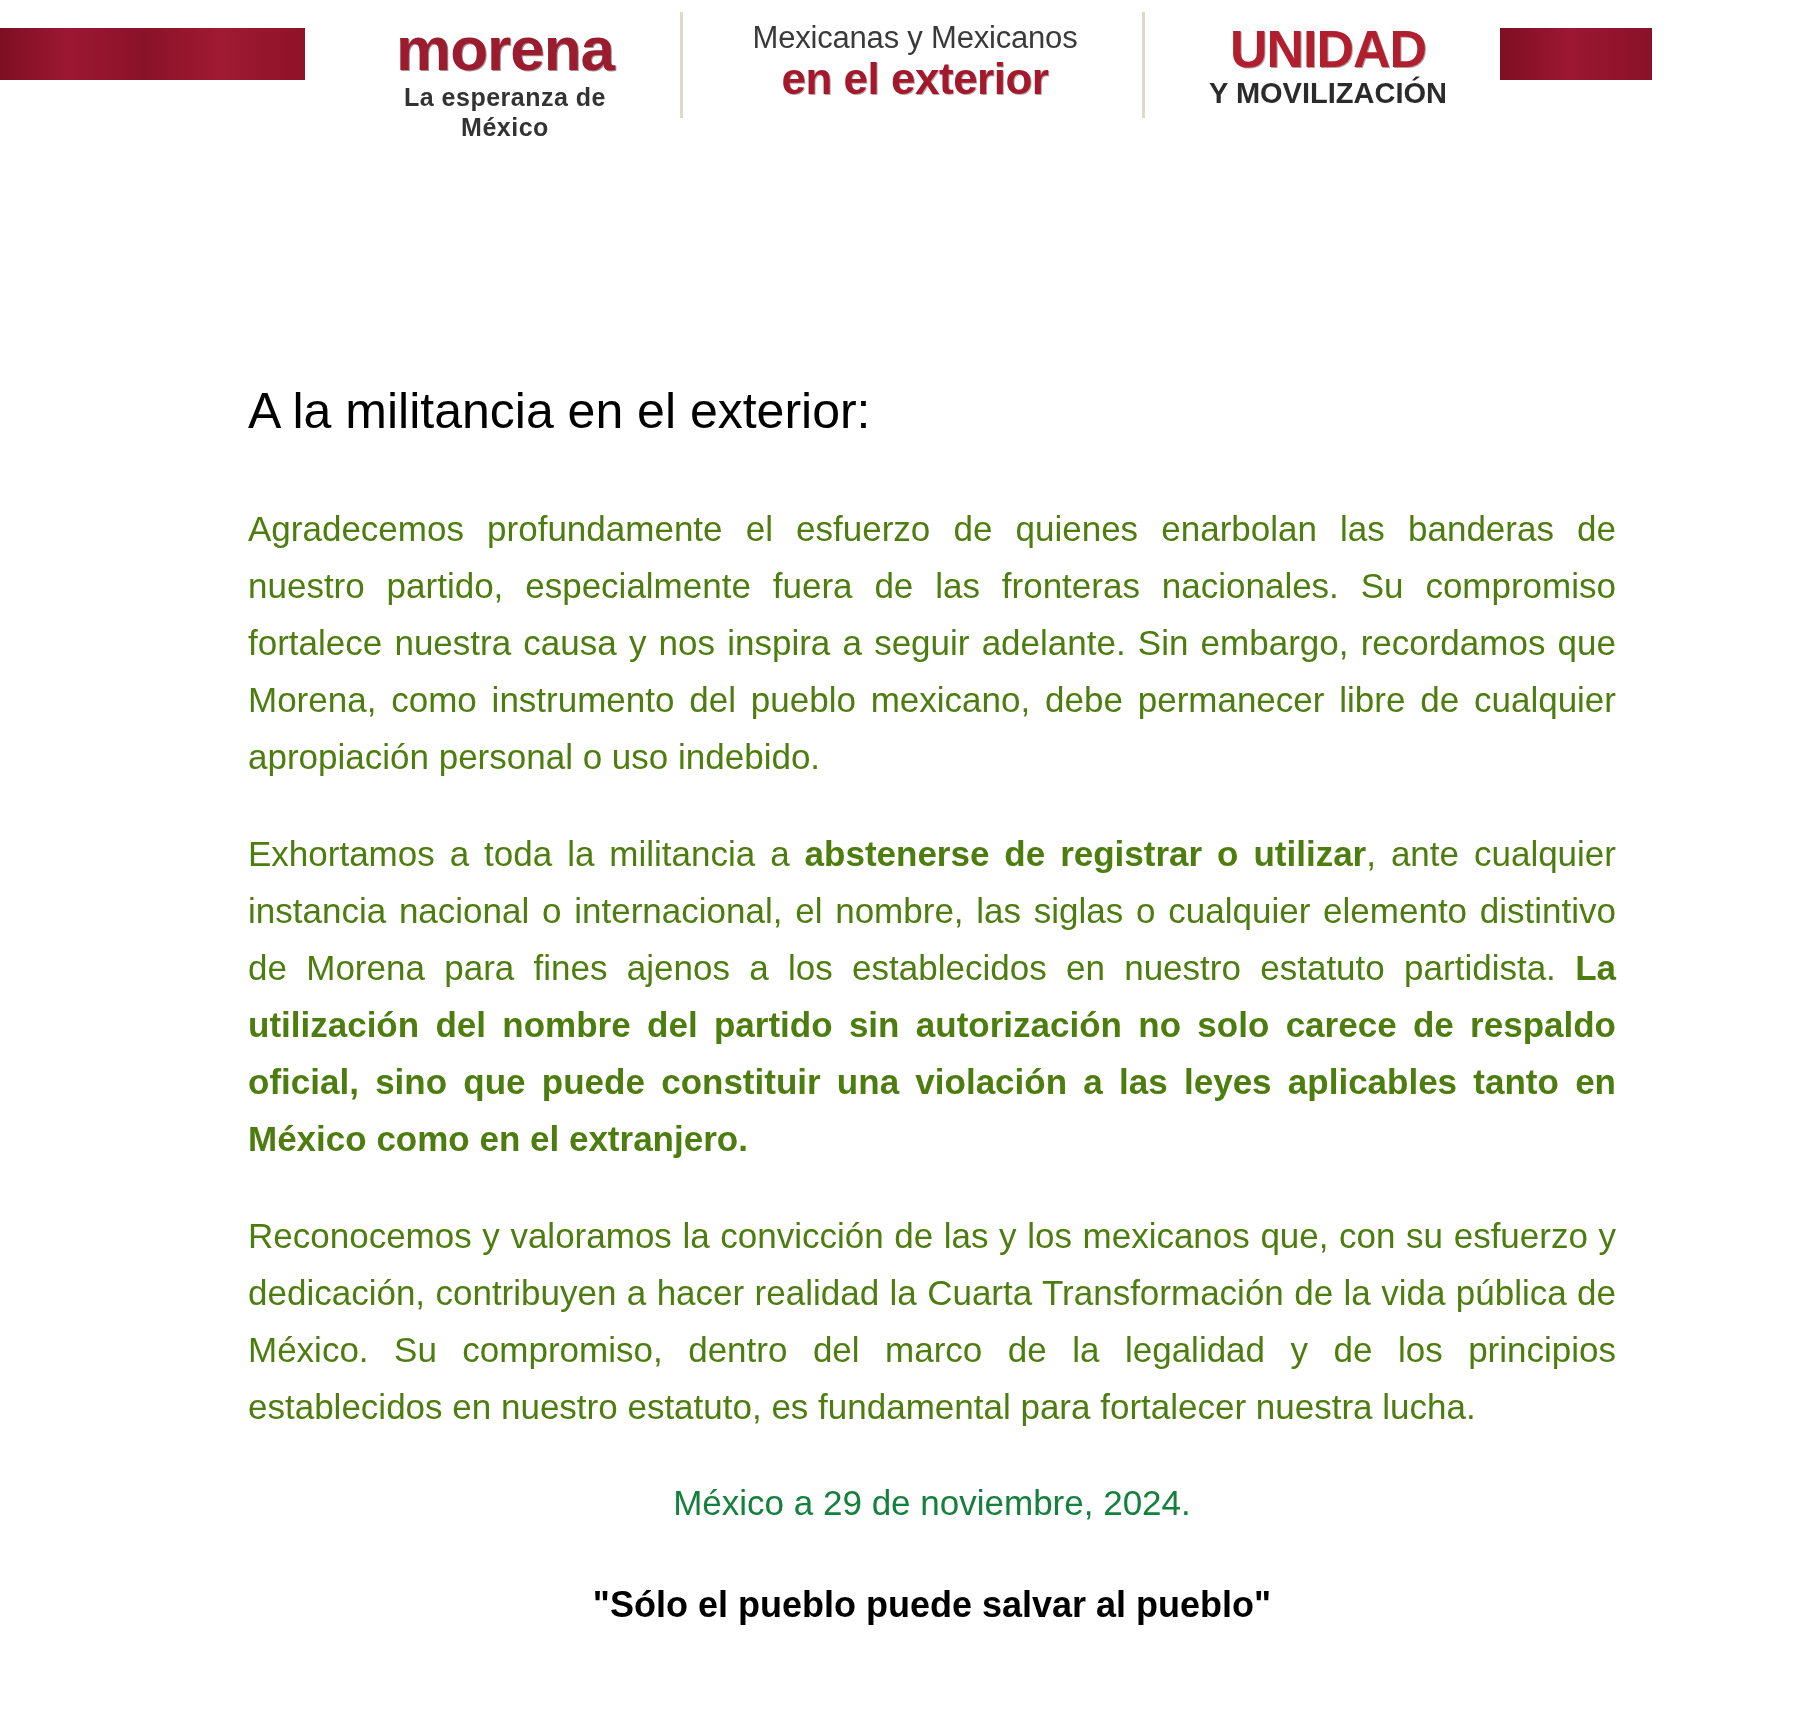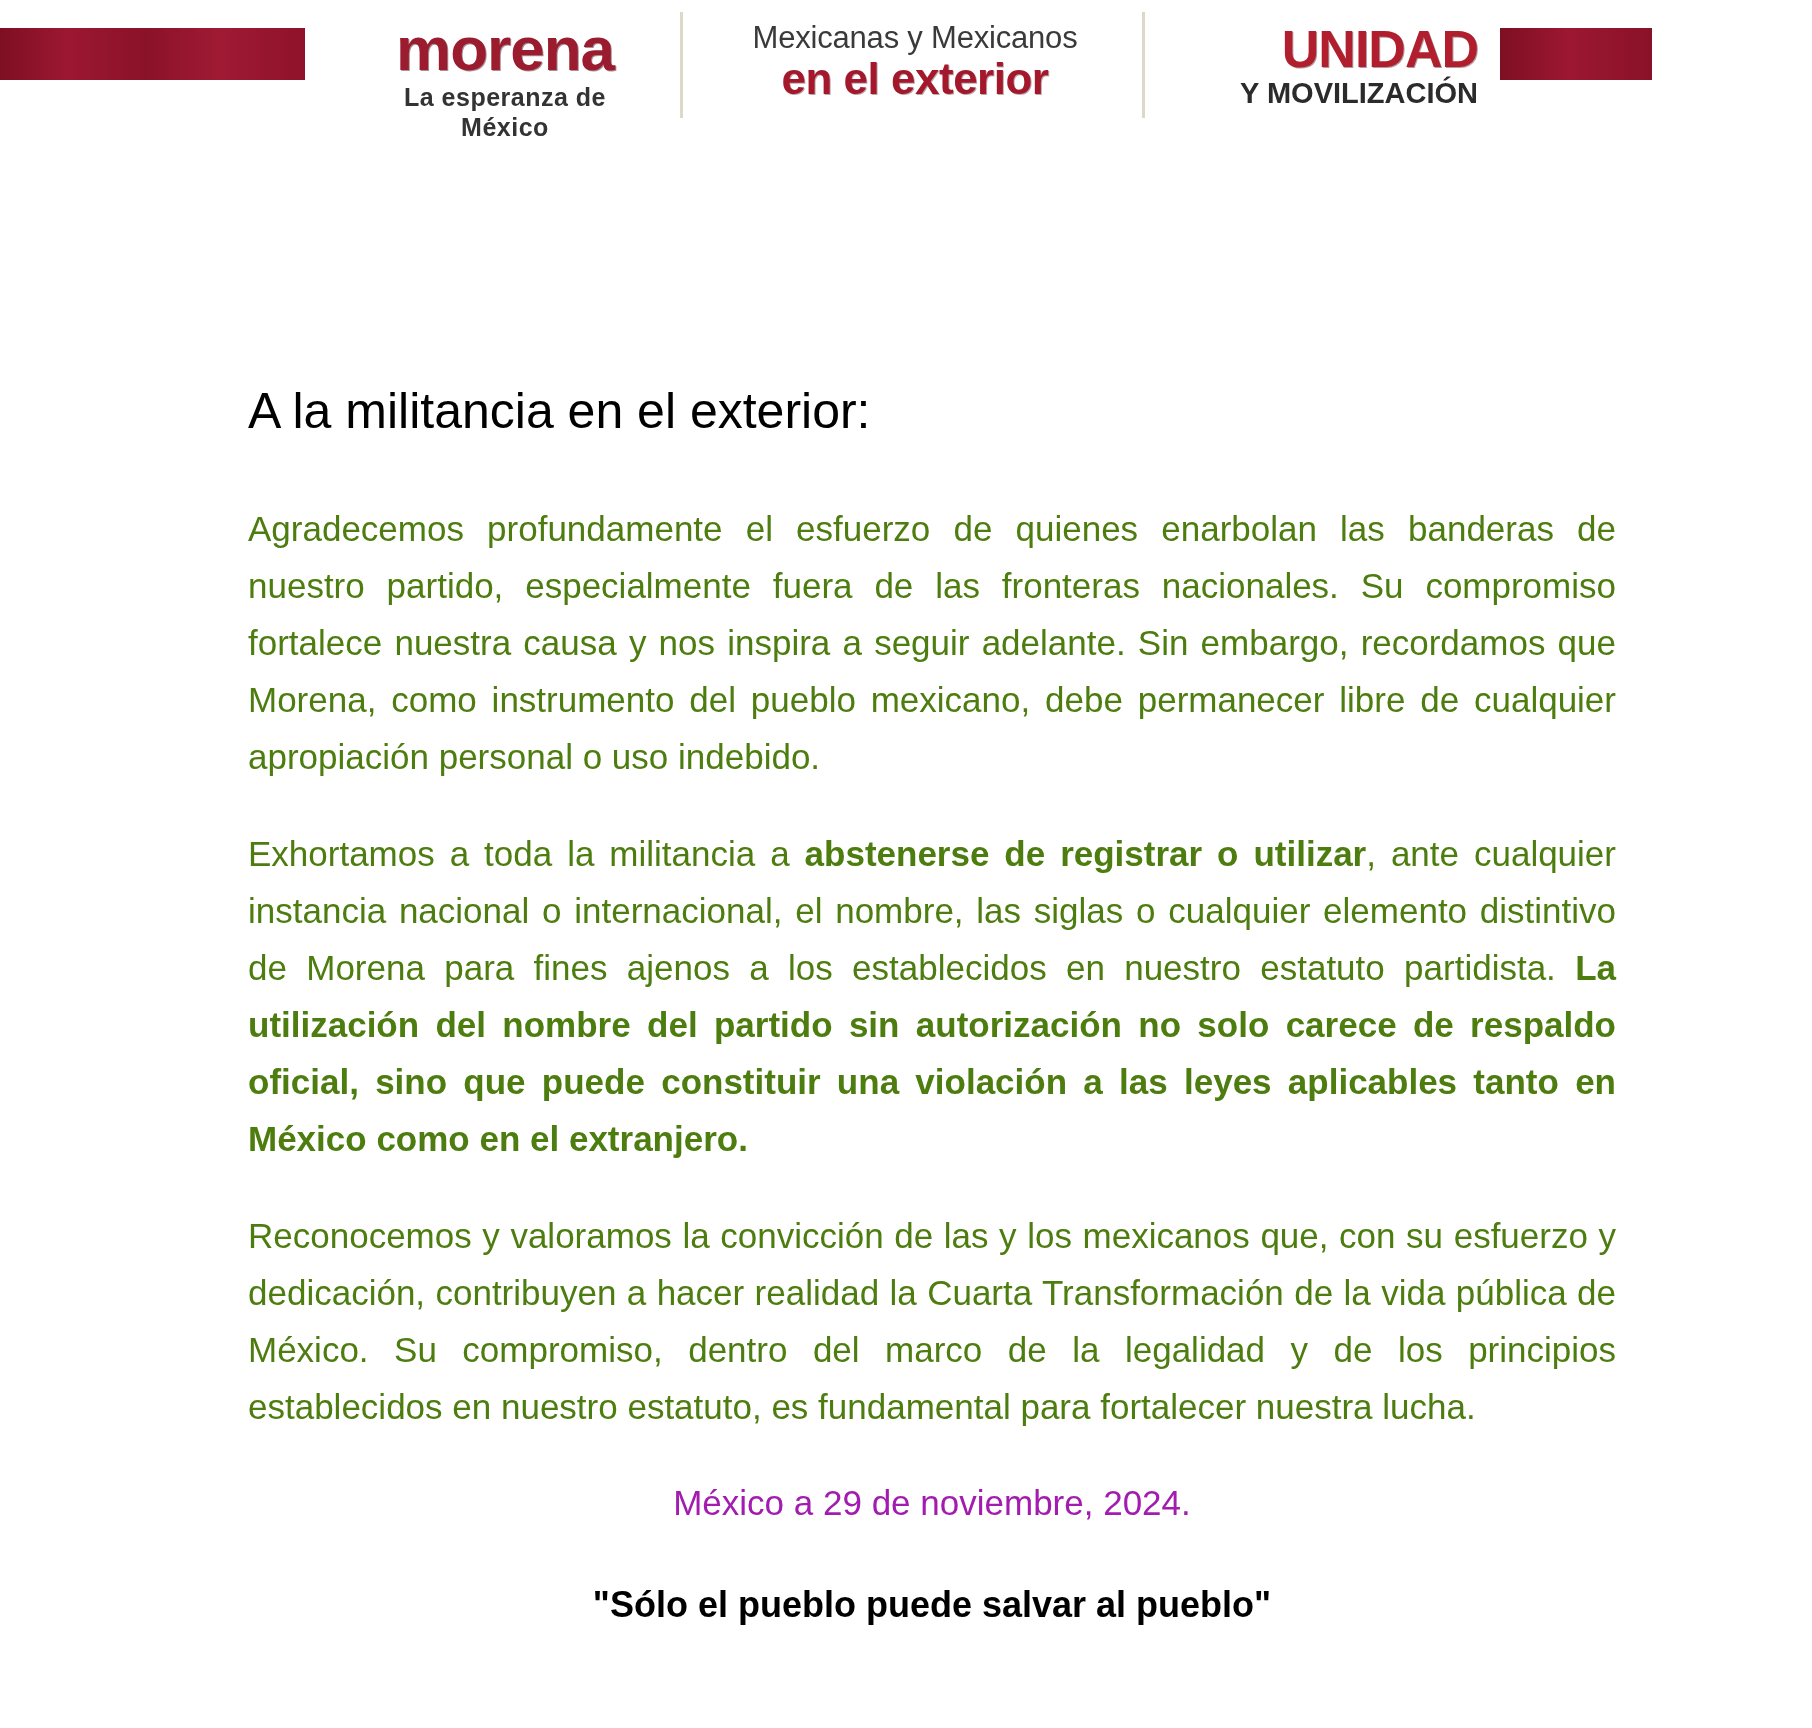--- a/index.html
+++ b/index.html
@@ -99,21 +99,21 @@
     text-shadow: 1px 1px 0 rgba(60,10,18,0.35);
     margin-top: -1px;
   }
 
   
   #logo-unidad {
     position: absolute;
     left: 1178px;
     top: 22px;
     width: 300px;
-    text-align: right;
+    text-align: center;
   }
   #logo-unidad .u-top {
     font-family: "Liberation Sans Narrow", "Liberation Sans", sans-serif;
     font-weight: bold;
     font-size: 52px;
     line-height: 54px;
     color: #b11f2e;
     letter-spacing: -1px;
     text-shadow: 1px 1px 0 rgba(60,10,18,0.4);
   }
@@ -154,21 +154,21 @@
     text-align: justify;
     text-justify: inter-word;
     margin-bottom: 40px;
   }
   .para b { font-weight: bold; }
 
   #date-line {
     font-family: "Liberation Sans Narrow", "Liberation Sans", sans-serif;
     font-size: 35px;
     line-height: 48px;
-    color: #a21caf;
+    color: #15803d;
     text-align: center;
     margin-top: 44px;
     margin-bottom: 50px;
   }
 
   .sign-line {
     font-family: "Liberation Sans Narrow", "Liberation Sans", sans-serif;
     font-size: 36px;
     line-height: 56px;
     font-weight: bold;

